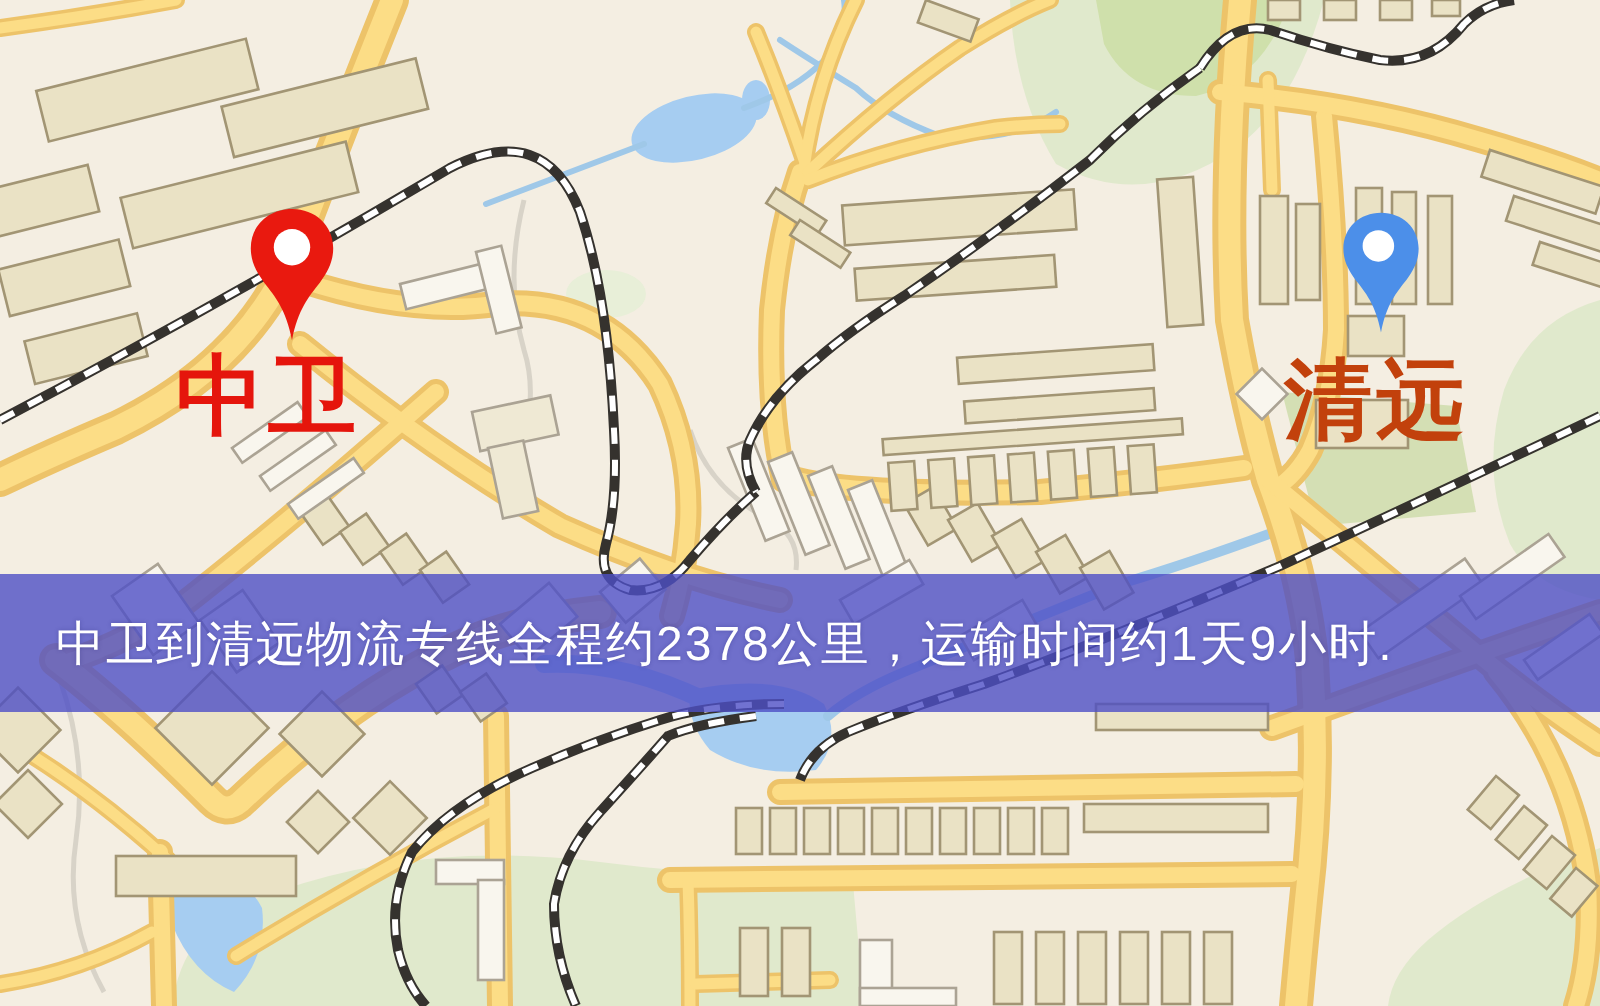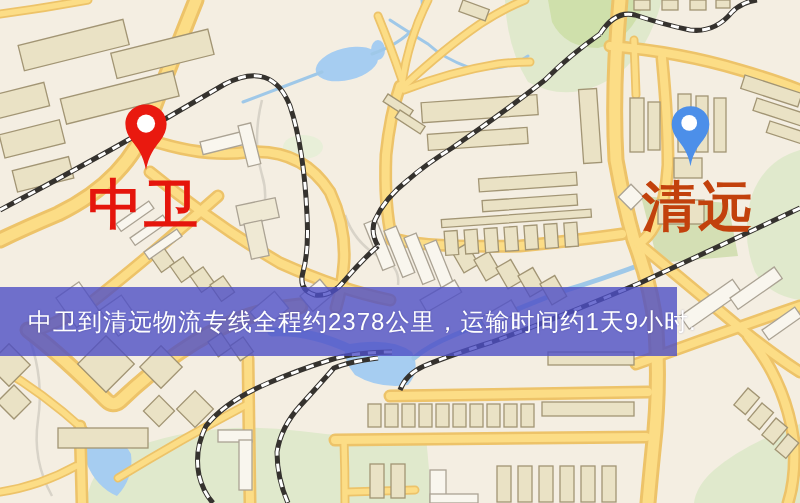--- a/index.html
+++ b/index.html
@@ -1,24 +1,24 @@
 <!DOCTYPE html>
 <html><head>
 <meta charset="utf-8">
 <style>
   html,body{margin:0;padding:0;background:#fff;}
   .screen{position:relative;width:800px;height:503px;overflow:hidden;
           font-family:"Liberation Sans","DejaVu Sans",sans-serif;background:#f4eee2;}
   .screen svg.map{position:absolute;left:0;top:0;}
   .pin{position:absolute;}
   .pin svg{display:block;}
-  .city-label{position:absolute;font-weight:700;font-size:54px;line-height:1;letter-spacing:2px;white-space:nowrap;}
+  .city-label{position:absolute;font-weight:700;font-size:44px;line-height:1;letter-spacing:2px;white-space:nowrap;}
   .city-label.origin{left:88px;top:177px;color:#e5150c;}
   .city-label.dest{left:642px;top:179px;color:#c2410c;}
-  .banner{position:absolute;left:0;top:287px;width:677px;height:69px;
+  .banner{position:absolute;left:0;top:287px;width:800px;height:69px;
           background:rgba(77,79,197,0.80);display:flex;align-items:center;}
   .banner span{color:#ffffff;font-size:24px;letter-spacing:1px;padding-left:28px;white-space:nowrap;
                text-shadow:0 0 2px rgba(40,40,120,0.35);}
 </style>
 </head>
 <body>
 
 <div class="screen">
 
   <svg class="map" width="800" height="503" viewBox="0 0 800 503">

